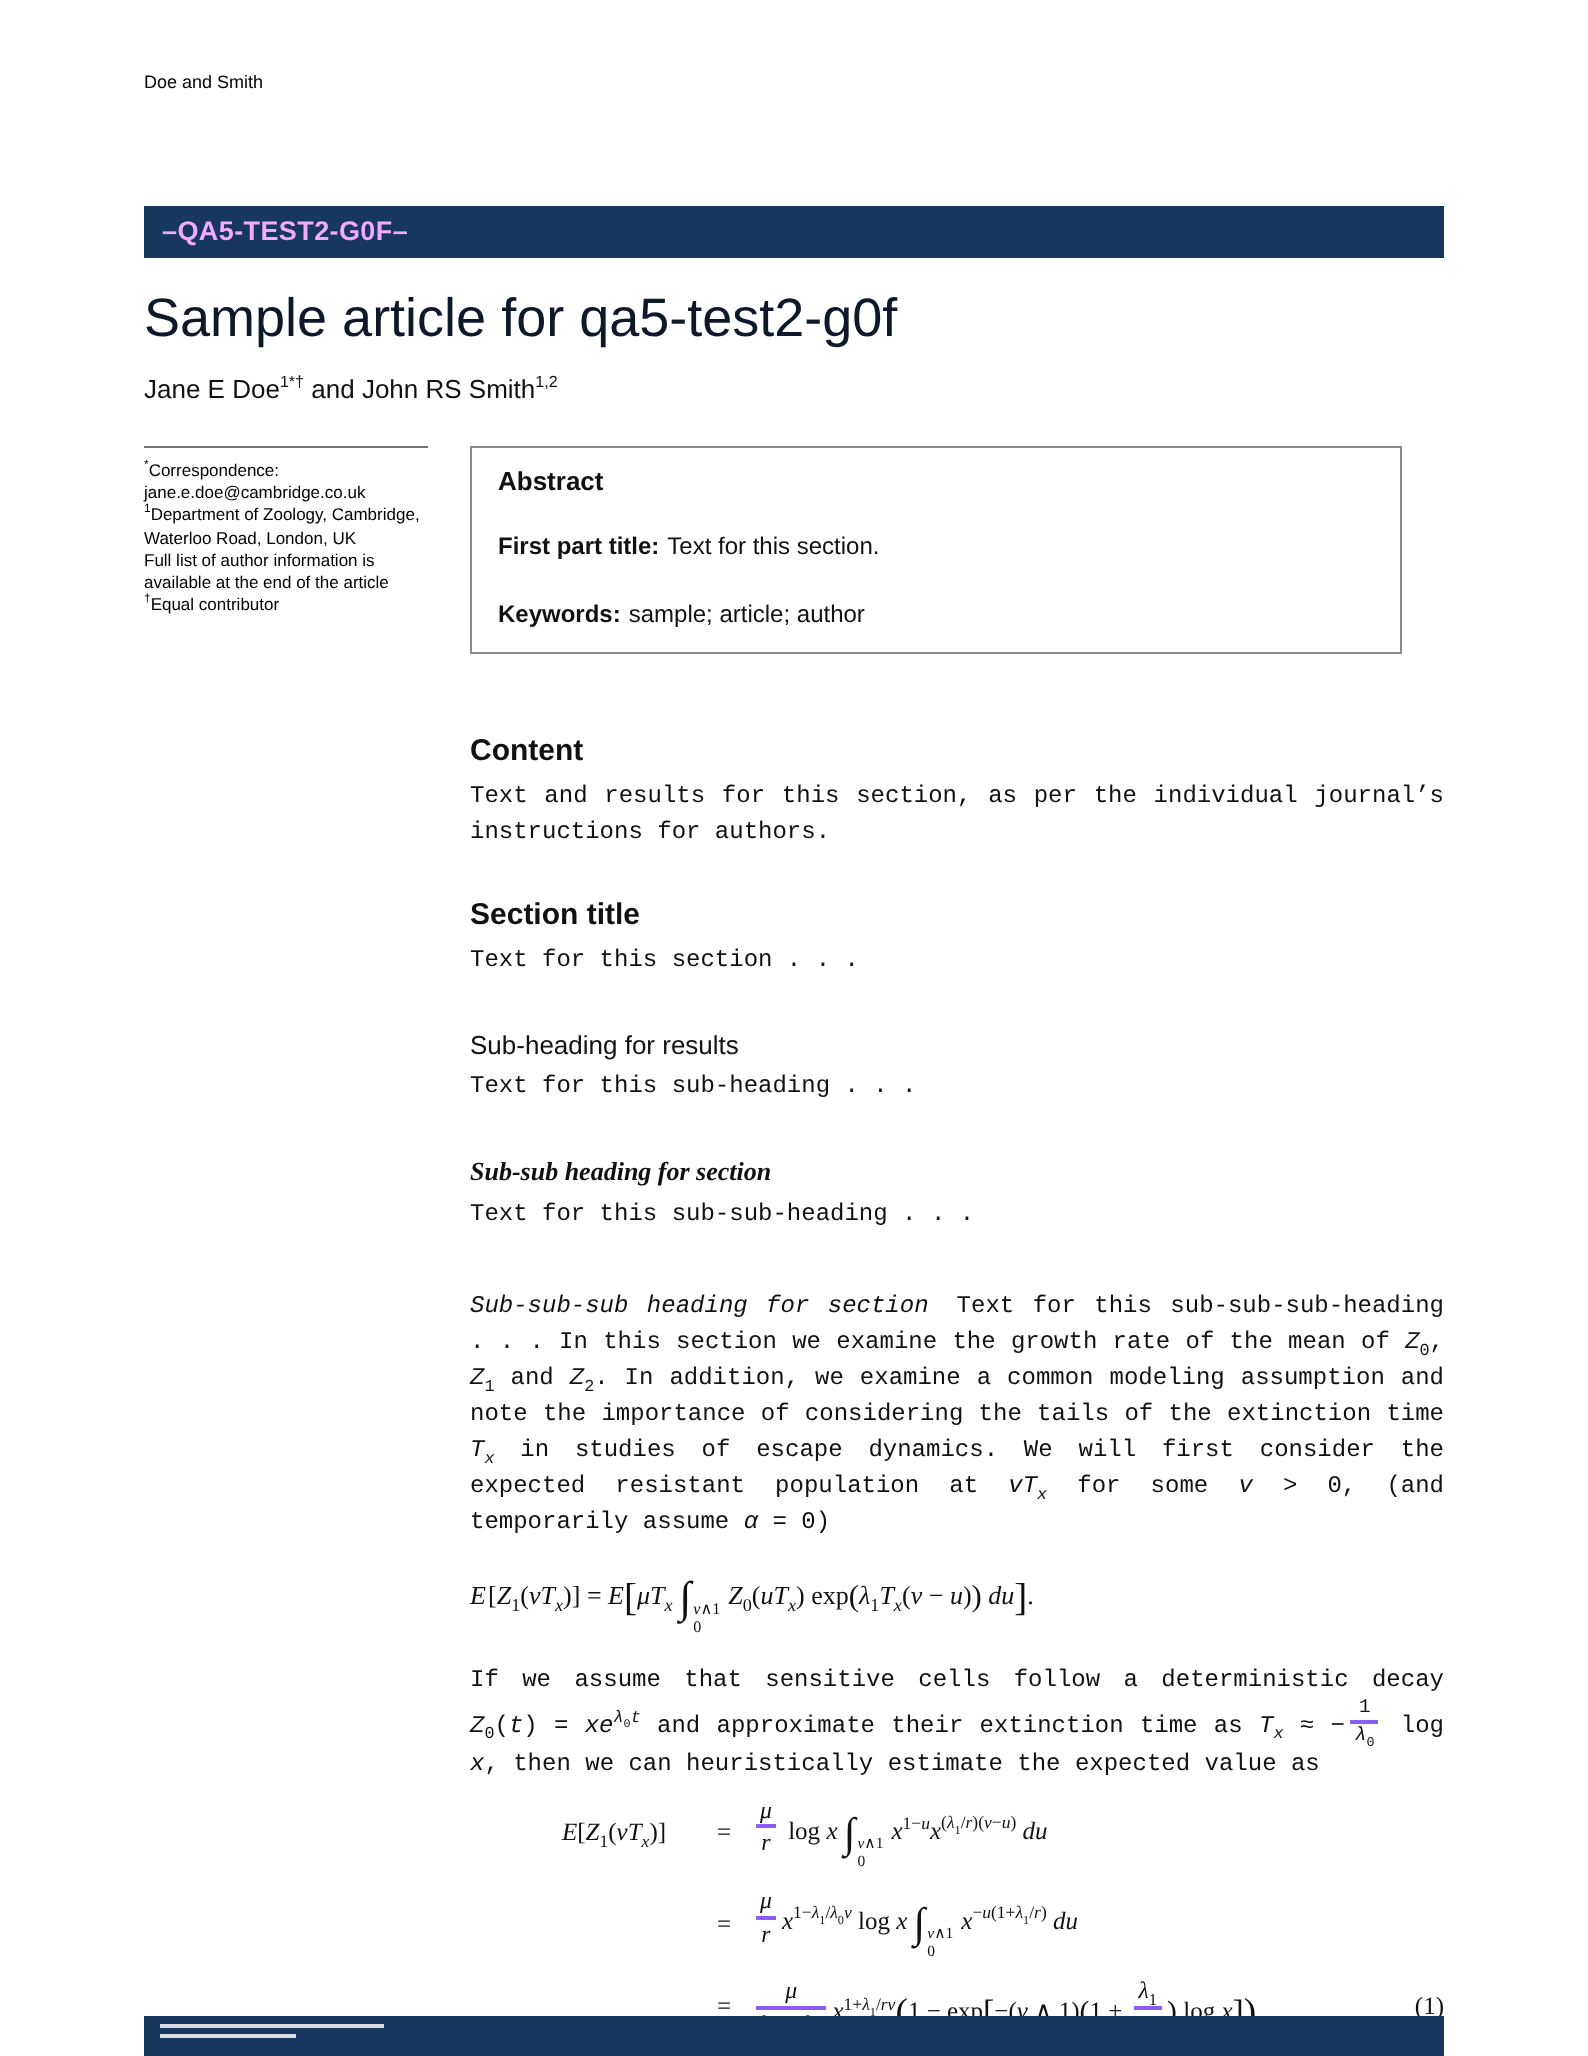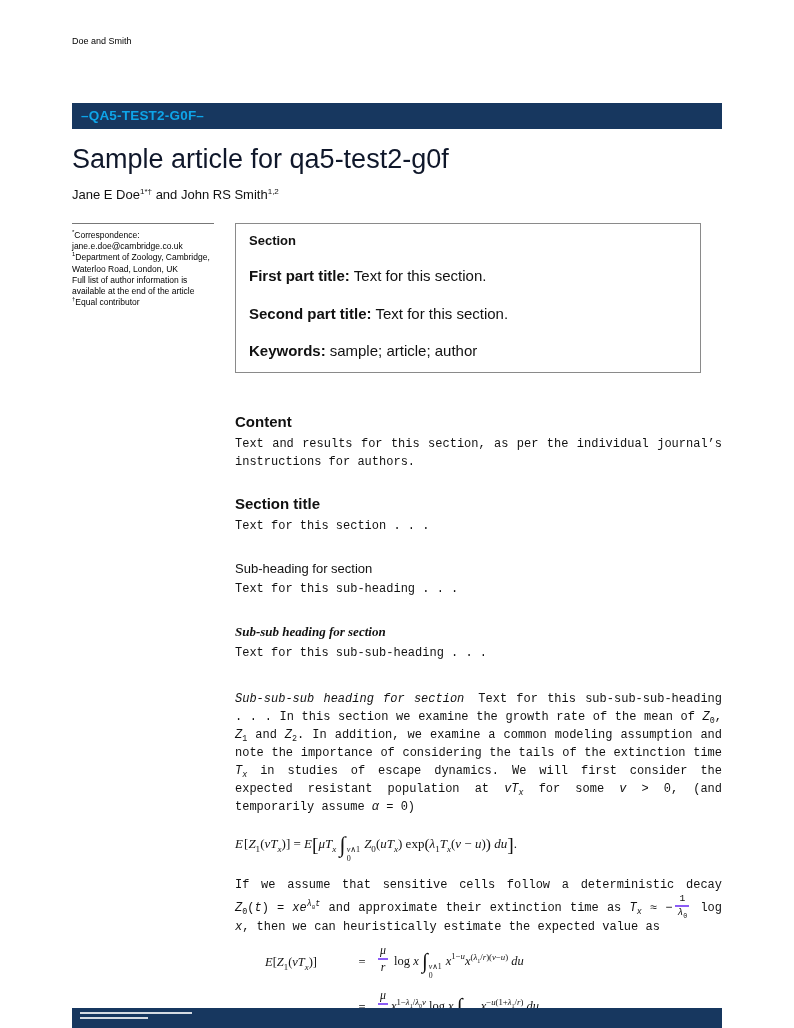--- a/index.html
+++ b/index.html
@@ -6,21 +6,21 @@
   html,body { background:#ffffff; }
   body {
     width:794px; height:1028px; position:relative; overflow:hidden;
     font-family:"Liberation Serif", serif; color:#111;
   }
   .page { position:absolute; inset:0; padding:36px 72px 0 72px; }
 
   .running-head { font-family:"Liberation Sans", sans-serif; font-size:9px; color:#000; }
 
   .banner {
-    margin-top:57px; background:#17375f; color:#0ea5e9;
+    margin-top:57px; background:#17375f; color:#f0abfc;
     font-family:"Liberation Sans", sans-serif; font-weight:bold;
     font-size:13.5px; padding:5px 9px 6px 9px; letter-spacing:.2px;
   }
 
   .title {
     margin-top:15px; font-family:"Liberation Sans", sans-serif;
     font-weight:normal; font-size:27px; color:#0f172a;
   }
 
   .authors {
@@ -35,21 +35,21 @@
     font-family:"Liberation Sans", sans-serif; font-size:8.5px; line-height:1.32; color:#000;
   }
   .sidebar sup { font-size:70%; }
   .sidebar .sb-line { display:block; }
 
   .abstract-box {
     border:1px solid #8a8a8a; margin-right:21px; padding:9px 13px 11px 13px;
     font-family:"Liberation Sans", sans-serif;
   }
   .abstract-box h2 { font-size:13px; font-weight:bold; margin-bottom:8px; }
-  .abstract-item { font-size:15px; margin-top:18px; line-height:1.3; }
+  .abstract-item { font-size:12px; margin-top:18px; line-height:1.3; }
   .abstract-item .lbl { font-weight:bold; margin-right:4px; }
 
   .main { margin-right:0; }
 
   .sect-head {
     font-family:"Liberation Sans", sans-serif; font-weight:bold; font-size:15px;
     margin-top:24px; margin-bottom:5px;
   }
   .sect-head.first { margin-top:40px; }
   .sub-head {
@@ -73,21 +73,21 @@
           font-size:0.95em; margin:0 3px; }
   .frac .fn { display:block; padding:0 2px 1px 2px; }
   .frac .fd { display:block; border-top:2px solid #8b5cf6; padding:1px 2px 0 2px; }
   .frac.sm { font-size:0.8em; vertical-align:-0.45em; }
   .big   { font-size:1.5em;  vertical-align:-0.14em; }
   .bigsq { font-size:1.35em; vertical-align:-0.12em; }
   .mid   { font-size:1.18em; vertical-align:-0.06em; }
 
   .eqnarray { margin-top:8px; padding-left:30px; font-size:12.5px; }
   .eqrow { display:grid; grid-template-columns:84px 26px 1fr 34px; align-items:center; margin-bottom:9px; }
-  .eqrow .lhs { text-align:left; }
+  .eqrow .lhs { text-align:center; }
   .eqrow .rel { text-align:center; }
   .eqrow .rhs { text-align:left; white-space:nowrap; }
   .eqrow .eqno { text-align:right; }
 
   .footer-bar {
     position:absolute; left:72px; right:72px; bottom:0; height:20px;
     background:#17375f; padding:4px 0 0 8px;
   }
   .footer-line { height:2px; background:rgba(255,255,255,.82); margin-bottom:3px; }
   .footer-line.l1 { width:112px; }
@@ -112,39 +112,36 @@
       <span class="sb-line"><sup>*</sup>Correspondence:</span>
       <span class="sb-line">jane.e.doe@cambridge.co.uk</span>
       <span class="sb-line"><sup>1</sup>Department of Zoology, Cambridge, Waterloo Road, London, UK</span>
       <span class="sb-line">Full list of author information is available at the end of the article</span>
       <span class="sb-line"><sup>†</sup>Equal contributor</span>
     </div>
 
     <div class="main">
 
       <div class="abstract-box">
-        <h2>Section</h2>
+        <h2>Abstract</h2>
         <div class="abstract-item">
           <span class="lbl">First part title:</span><span>Text for this section.</span>
-        </div>
-        <div class="abstract-item">
-          <span class="lbl">Second part title:</span><span>Text for this section.</span>
         </div>
         <div class="abstract-item">
           <span class="lbl">Keywords:</span><span>sample; article; author</span>
         </div>
       </div>
 
       <h3 class="sect-head first">Content</h3>
       <div class="para">Text and results for this section, as per the individual journal’s instructions for authors.</div>
 
       <h3 class="sect-head">Section title</h3>
       <div class="para">Text for this section . . .</div>
 
-      <h4 class="sub-head">Sub-heading for section</h4>
+      <h4 class="sub-head">Sub-heading for results</h4>
       <div class="para">Text for this sub-heading . . .</div>
 
       <h4 class="subsub-head">Sub-sub heading for section</h4>
       <div class="para">Text for this sub-sub-heading . . .</div>
 
       <div class="para spaced">
         <span class="runin-heading">Sub-sub-sub heading for section</span><span>Text for this sub-sub-sub-heading . . . In this section we examine the growth rate of the mean of <i>Z</i><sub>0</sub>, <i>Z</i><sub>1</sub> and <i>Z</i><sub>2</sub>. In addition, we examine a common modeling assumption and note the importance of considering the tails of the extinction time <i>T</i><sub><i>x</i></sub> in studies of escape dynamics. We will first consider the expected resistant population at <i>vT</i><sub><i>x</i></sub> for some <i>v</i> &gt; 0, (and temporarily assume <i>α</i> = 0)</span>
       </div>
 
       <div class="equation"><i>E</i> [<i>Z</i><sub>1</sub>(<i>vT</i><sub><i>x</i></sub>)] = <i>E</i><span class="big">[</span><i>μT</i><sub><i>x</i></sub> <span class="int">∫</span><span class="lims">

